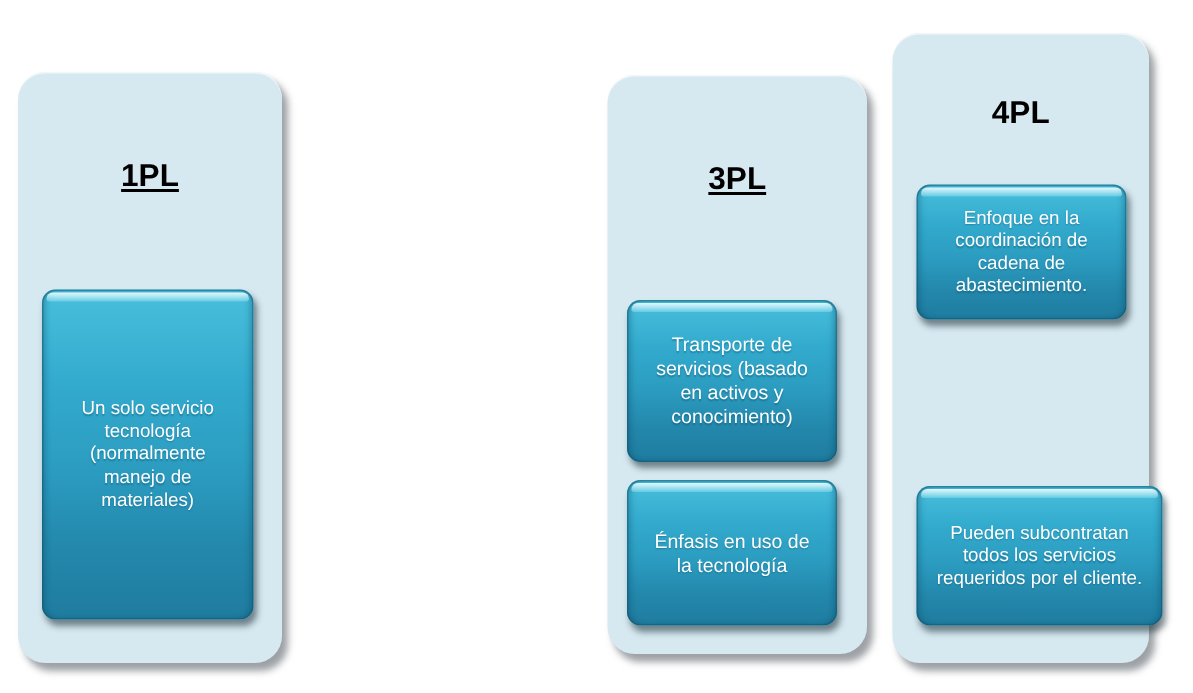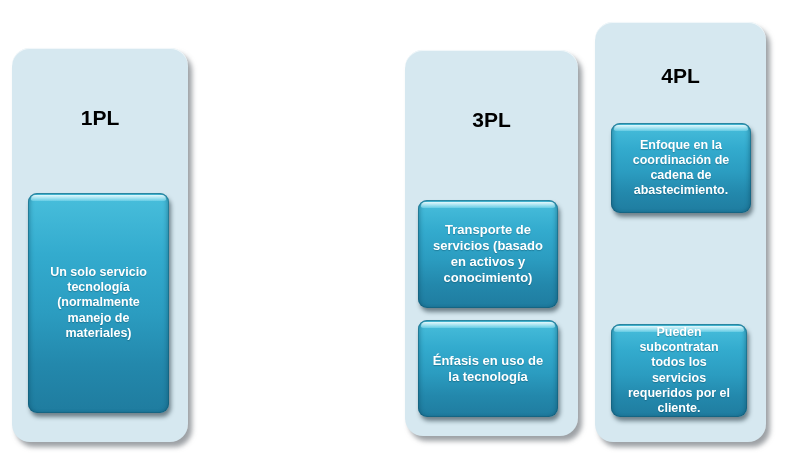--- a/index.html
+++ b/index.html
@@ -24,37 +24,36 @@
   .p2 { left: 202px; top: 48px; width: 182px; height: 394px; }
   .p3 { left: 405px; top: 50px; width: 173px; height: 386px; }
   .p4 { left: 595px; top: 22px; width: 171px; height: 420px; }
 
   .col-title {
     position: absolute; left: 0; right: 0; margin: 0;
     text-align: center;
     font-size: 21px; font-weight: 700;
     color: #000000;
   }
-  .p1 .col-title, .p2 .col-title, .p3 .col-title { top: 58px; }
+  .p1 .col-title, .p2 .col-title, .p3 .col-title { top: 58px; text-decoration: underline; }
   .p4 .col-title { top: 42px; }
 
   
   .box {
     position: absolute;
     display: flex; align-items: center; justify-content: flex-start;
     text-align: center;
     color: #ffffff;
     border-radius: 9px;
     background: linear-gradient(180deg,
       #49bfdc 0%, #33abce 28%, #2b9cc0 55%, #2388ac 78%, #1f7c9f 100%);
     box-shadow: 2px 4px 4px rgba(25, 45, 55, 0.55),
                 inset 0 0 0 1px rgba(15, 85, 110, 0.40),
                 inset 3px 0 4px -1px rgba(10, 70, 95, 0.40),
                 inset -3px 0 4px -1px rgba(10, 70, 95, 0.40);
-    font-weight: bold;
   }
   
   .box::before {
     content: ""; position: absolute;
     left: 3px; right: 3px; top: 2px; height: 6px;
     border-radius: 7px 7px 3px 3px;
     background: linear-gradient(180deg,
       rgba(235, 252, 255, 0.95), rgba(140, 225, 242, 0.45));
   }
   .box-text {
@@ -70,21 +69,21 @@
   .b-c2-0 { left: 22px; top: 142px; width: 140px; height: 107px; }
   .b-c2-1 { left: 22px; top: 262px; width: 140px; height: 107px; }
   .p2 .box-text { font-size: 13.5px; padding: 4px 8px; }
   
   .b-c3-0 { left: 13px; top: 150px; width: 140px; height: 108px; }
   .b-c3-1 { left: 13px; top: 270px; width: 140px; height: 97px; }
   .p3 .box-text { font-size: 13px; padding: 4px 14px; }
   
   .b-c4-0 { left: 16px; top: 101px; width: 140px; height: 90px; }
   .b-c4-1 { left: 16px; top: 210px; width: 140px; height: 75px; }
-  .b-c4-2 { left: 16px; top: 302px; width: 136px; height: 93px; }
+  .b-c4-2 { left: 16px; top: 302px; width: 164px; height: 93px; }
   .p4 .box-text { font-size: 12.5px; padding: 3px 12px; }
   .b-c4-1 .box-text { padding: 3px 20px; }
 </style>
 </head>
 <body>
 
 <div class="stage">
 
   <section class="panel p1">
     <h2 class="col-title">1PL</h2>

